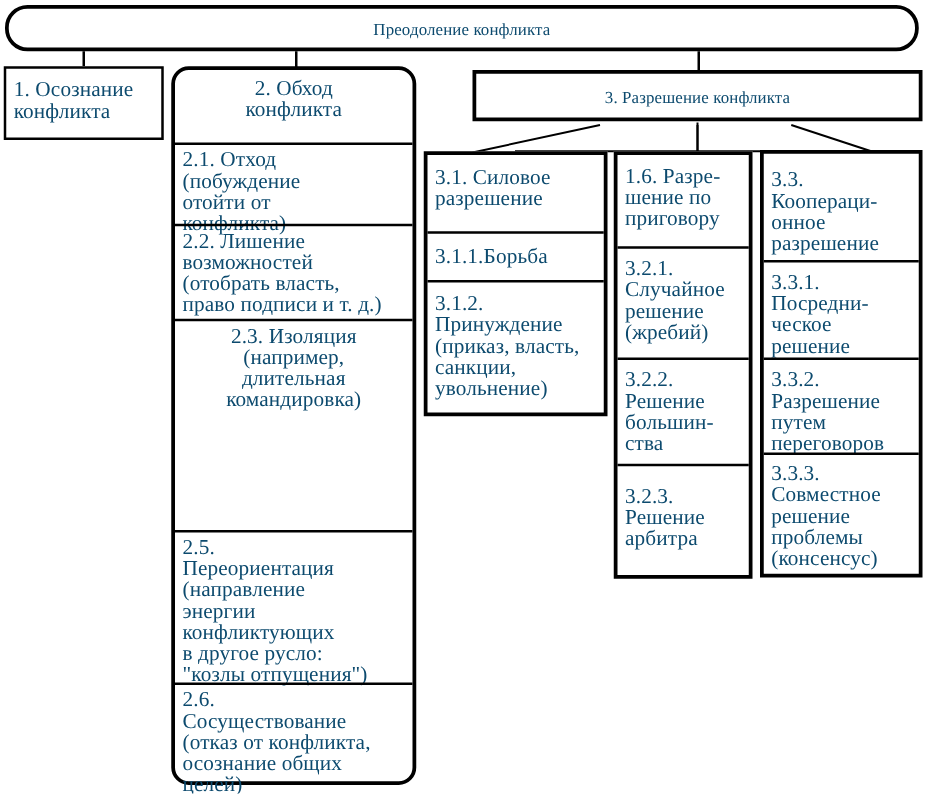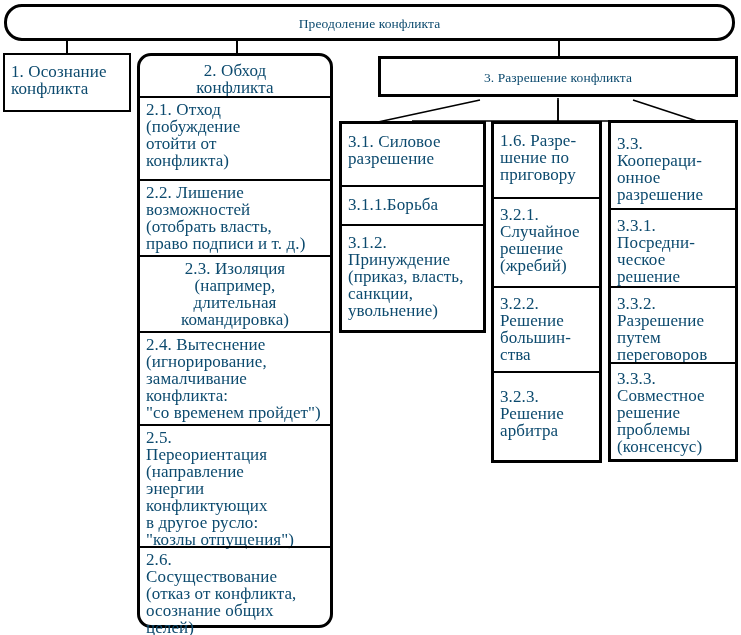--- a/index.html
+++ b/index.html
@@ -79,48 +79,41 @@
   <div class="box thin" style="left:3px; top:53px; width:128px; height:59px;">
     <div class="txt" style="padding:8px 0 0 6px;">1. Осознание
 конфликта</div>
   </div>
 
   <div class="box round" style="left:137px; top:53px; width:196px; height:575px;">
     <div class="txt center" style="padding:6px 0 0 0;">2. Обход
 конфликта</div>
   </div>
 
-  <div class="cell divider-top" style="left:140px; top:96px; width:190px; height:78px;">
+  <div class="cell divider-top" style="left:140px; top:114px; width:190px; height:78px;">
     <div class="txt">2.1. Отход
    (побуждение
      отойти          от
      конфликта)</div>
   </div>
 
   <div class="cell divider-top" style="left:140px; top:179px; width:190px; height:76px;">
     <div class="txt">2.2. Лишение
 возможностей
   (отобрать  власть,
 право  подписи        и т. д.)</div>
   </div>
 
   <div class="cell divider-top" style="left:140px; top:255px; width:190px; height:76px;text-align:center;">
     <div class="txt"> 2.3. Изоляция
 (например,
 длительная
 командировка)</div>
   </div>
 
-  <div class="cell divider-top" style="left:140px; top:331px; width:190px; height:93px;">
-    <div class="txt">2.4. Вытеснение
- (игнорирование,
-замалчивание
-конфликта:
-"со временем пройдет")</div>
-  </div>
 
   <div class="cell divider-top" style="left:140px; top:424px; width:190px; height:122px;">
     <div class="txt"> 2.5.
 Переориентация
 (направление
 энергии
 конфликтующих
 в   другое  русло:
 "козлы отпущения")</div>
   </div>

